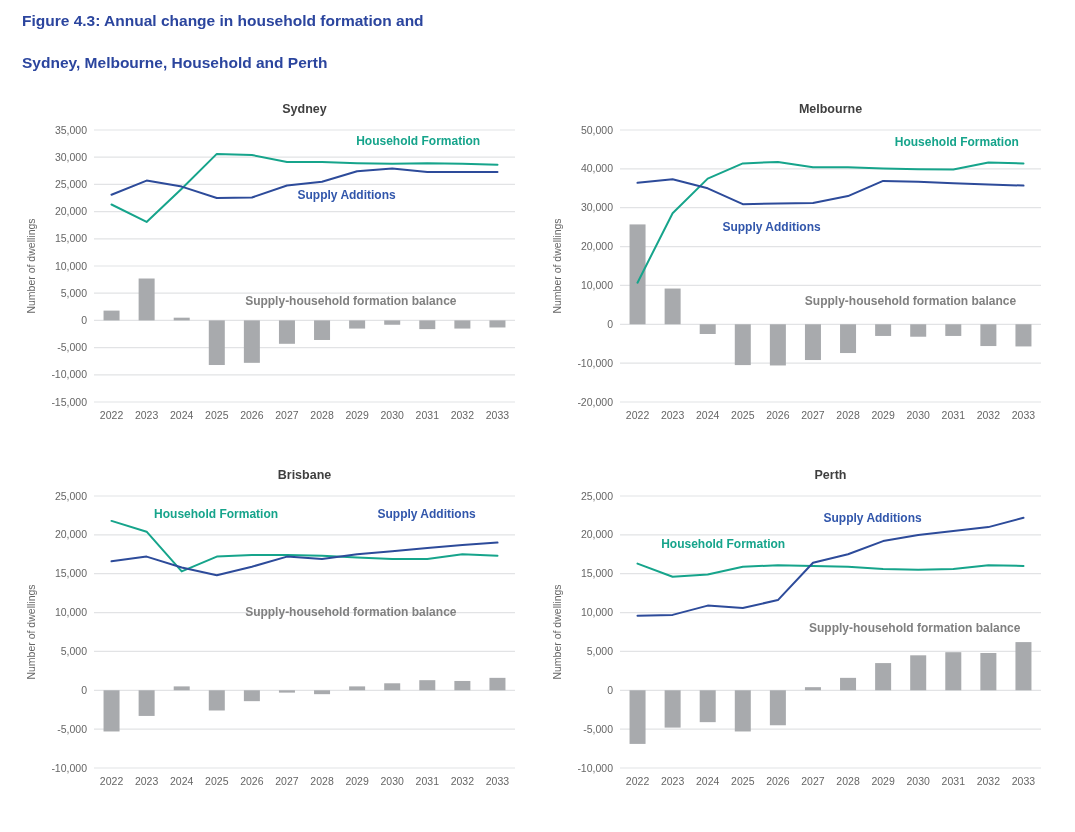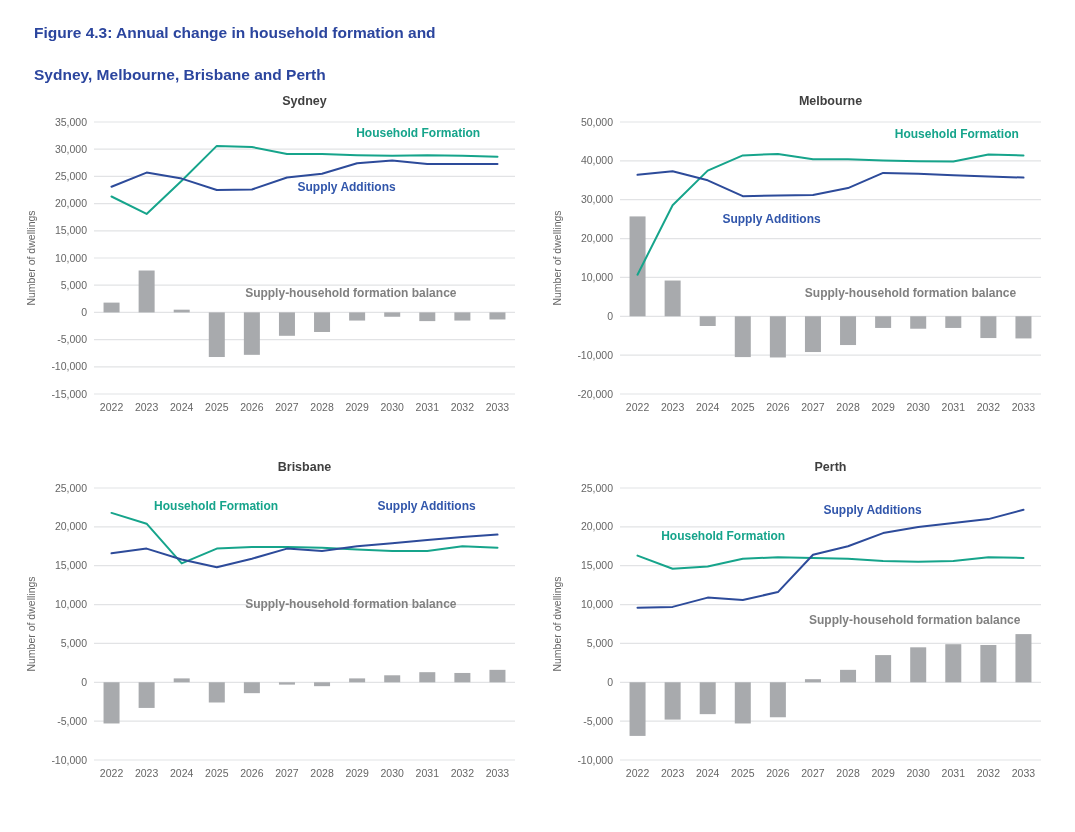--- a/index.html
+++ b/index.html
@@ -1,37 +1,37 @@
 <!DOCTYPE html>
 <html><head>
 <meta charset="utf-8">
 <style>
   html,body { margin:0; padding:0; background:#ffffff; }
   .page {
     position:relative; width:1075px; height:832px; background:#ffffff;
     font-family:"Liberation Sans", sans-serif; overflow:hidden;
   }
   .fig-title {
-    position:absolute; top:6px; left:18px; width:580px; margin:16px;
+    position:absolute; top:6px; left:18px; width:580px; margin:4px;
     font-family:"Liberation Sans", sans-serif;
     font-size:15.5px; font-weight:700; line-height:21px; color:#2b459e;
   }
   .charts {
-    position:absolute; top:88px; left:22px;
+    position:absolute; top:96px; left:22px;
     display:grid; grid-template-columns:505px 505px;
     column-gap:21px; row-gap:28px;
   }
   svg.chart { width:505px; height:338px; display:block; }
   svg.chart text { font-family:"Liberation Sans", sans-serif; }
 </style>
 </head>
 <body>
 
 <div class="page">
-  <h1 class="fig-title"><span>Figure 4.3: Annual change in household formation and</span><br><br><span>Sydney, Melbourne, Brisbane and Perth</span></h1>
+  <h1 class="fig-title"><span>Figure 4.3: Annual change in household formation and</span><br><br><span>Sydney, Melbourne, Household and Perth</span></h1>
 
   <div class="charts">
     <svg class="chart" viewBox="0 0 505 338">
         <text x="282.5" y="17" text-anchor="middle" font-size="12.5" font-weight="bold" fill="#3f3f3f">Sydney</text>
         <text x="13" y="170" text-anchor="middle" font-size="10.5" fill="#666666" transform="rotate(-90 13 170)">Number of dwellings</text>
         <g>
           <line x1="72" x2="493" y1="306" y2="306" stroke="#e2e3e5" stroke-width="1.2"></line>
           <line x1="72" x2="493" y1="278.8" y2="278.8" stroke="#e2e3e5" stroke-width="1.2"></line>
           <line x1="72" x2="493" y1="251.60000000000002" y2="251.60000000000002" stroke="#e2e3e5" stroke-width="1.2"></line>
           <line x1="72" x2="493" y1="224.39999999999998" y2="224.39999999999998" stroke="#e2e3e5" stroke-width="1.2"></line>

